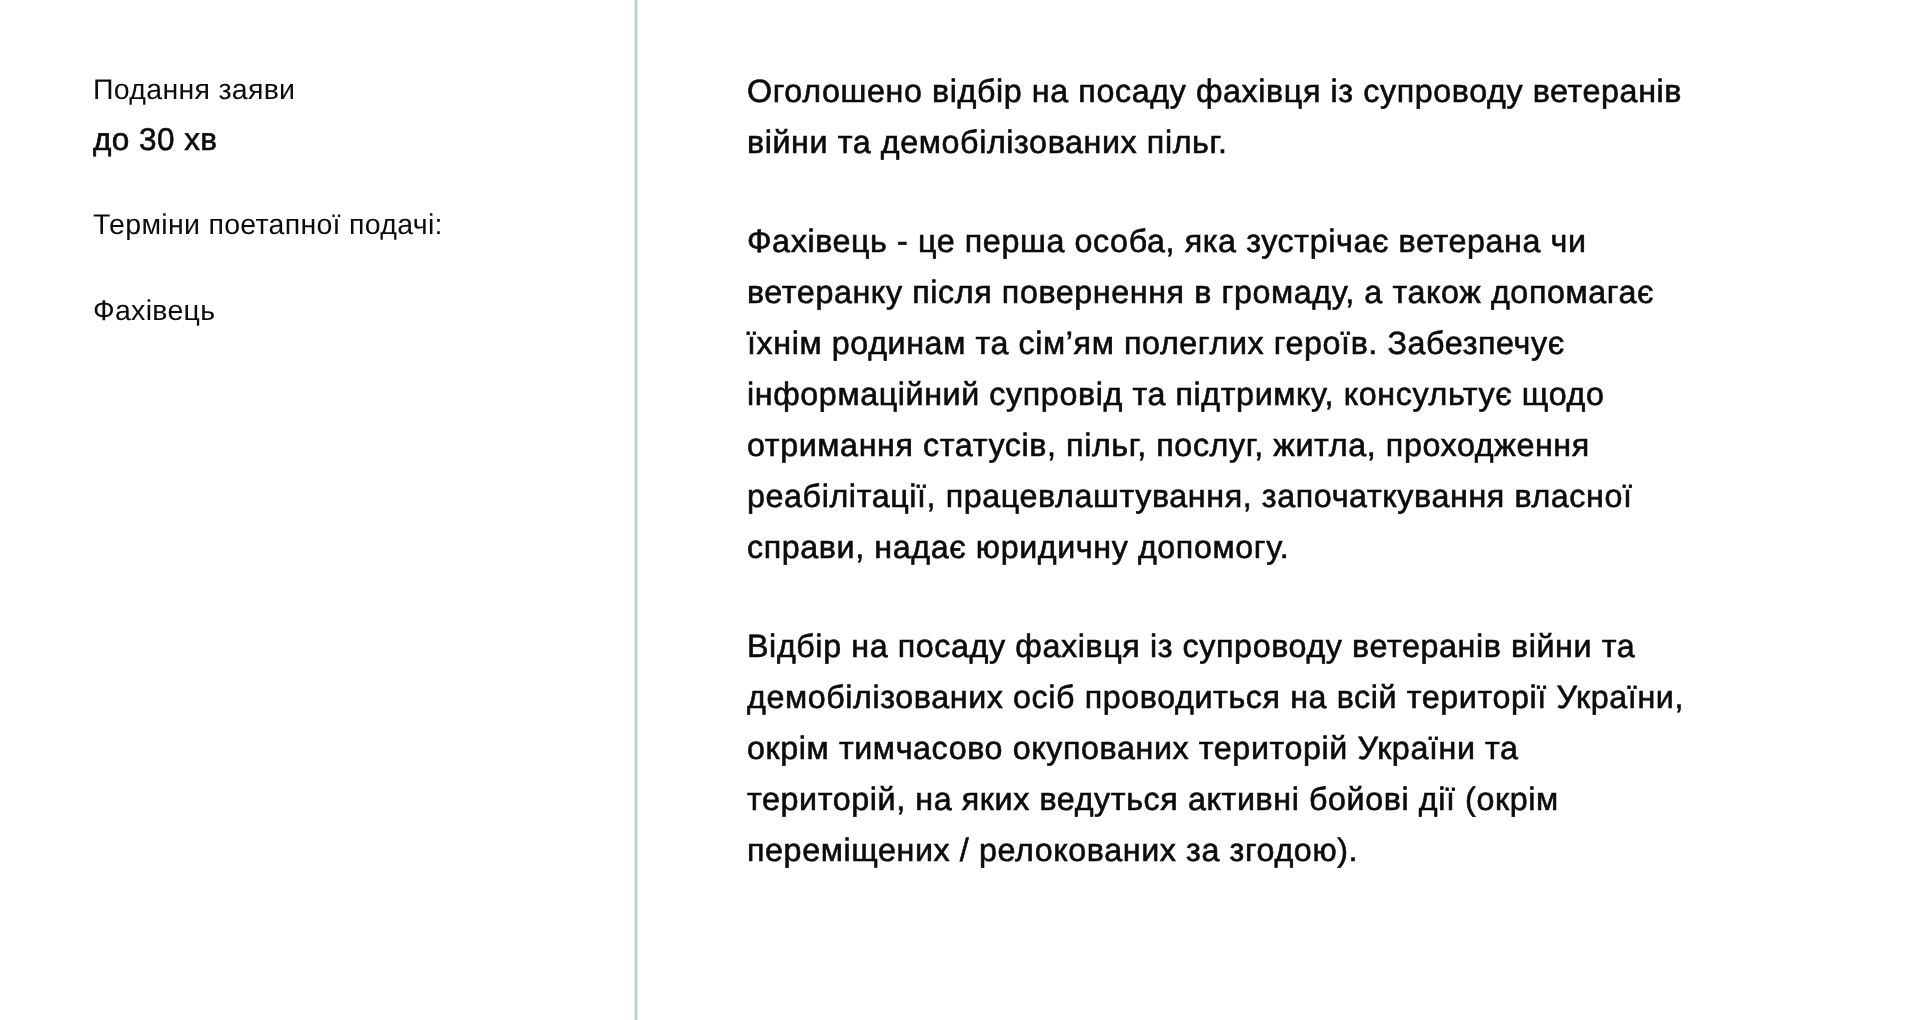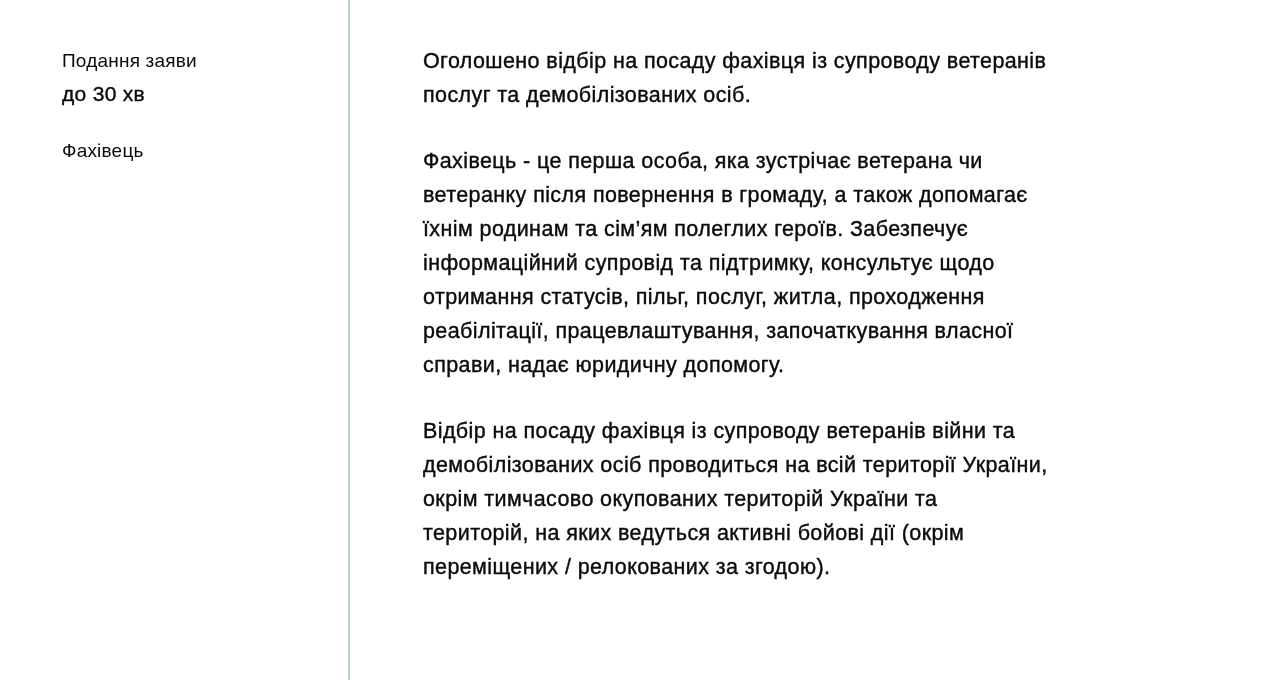--- a/index.html
+++ b/index.html
@@ -16,21 +16,21 @@
     -webkit-font-smoothing: antialiased;
   }
   .page {
     display: flex;
     width: 1280px;
     height: 680px;
     box-sizing: border-box;
   }
   
   .left-col {
-    width: 348px;
+    width: 423px;
     box-sizing: border-box;
     padding: 44px 40px 0 62px;
     flex: 0 0 auto;
   }
   .info-block {
     margin: 0 0 24px 0;
   }
   .info-label {
     font-size: 19px;
     line-height: 33px;
@@ -86,34 +86,35 @@
 <div class="page">
 
   <aside class="left-col">
 
     <div class="info-block">
       <div class="info-label">Подання заяви</div>
       <div class="info-value">до 30 хв</div>
     </div>
 
     <div class="info-block">
+      <div class="info-label">Терміни поетапної подачі:</div>
     </div>
 
     <div class="info-block">
       <div class="info-label">Фахівець</div>
     </div>
 
   </aside>
 
   <div class="v-divider"></div>
 
   <main class="right-col">
 
     <p class="body-paragraph">Оголошено відбір на посаду фахівця із супроводу ветеранів
-послуг та демобілізованих осіб.</p>
+війни та демобілізованих пільг.</p>
 
     <p class="body-paragraph">Фахівець - це перша особа, яка зустрічає ветерана чи
 ветеранку після повернення в громаду, а також допомагає
 їхнім родинам та сім’ям полеглих героїв. Забезпечує
 інформаційний супровід та підтримку, консультує щодо
 отримання статусів, пільг, послуг, житла, проходження
 реабілітації, працевлаштування, започаткування власної
 справи, надає юридичну допомогу.</p>
 
     <p class="body-paragraph">Відбір на посаду фахівця із супроводу ветеранів війни та

